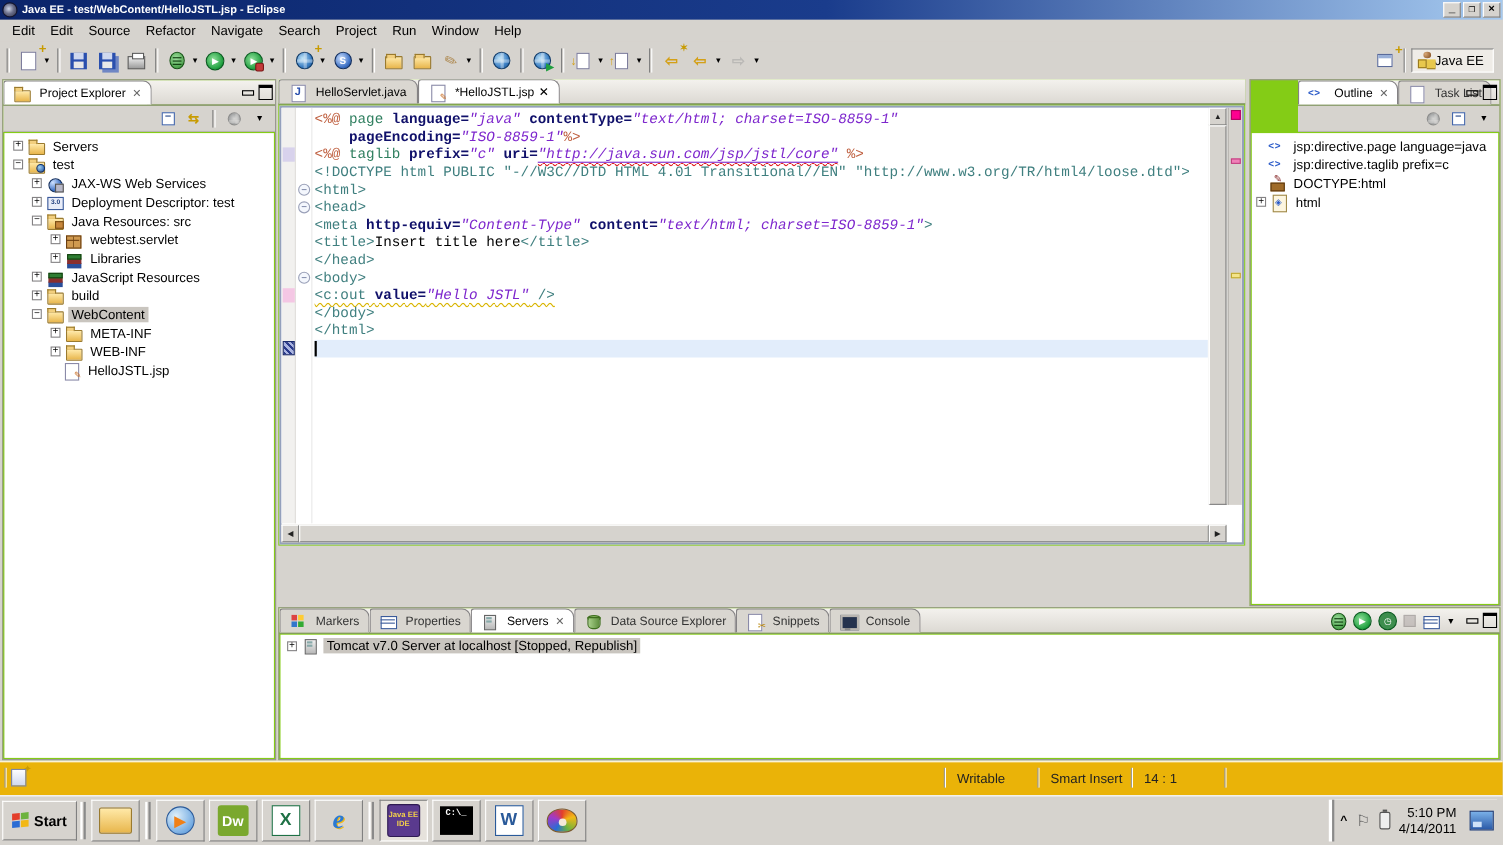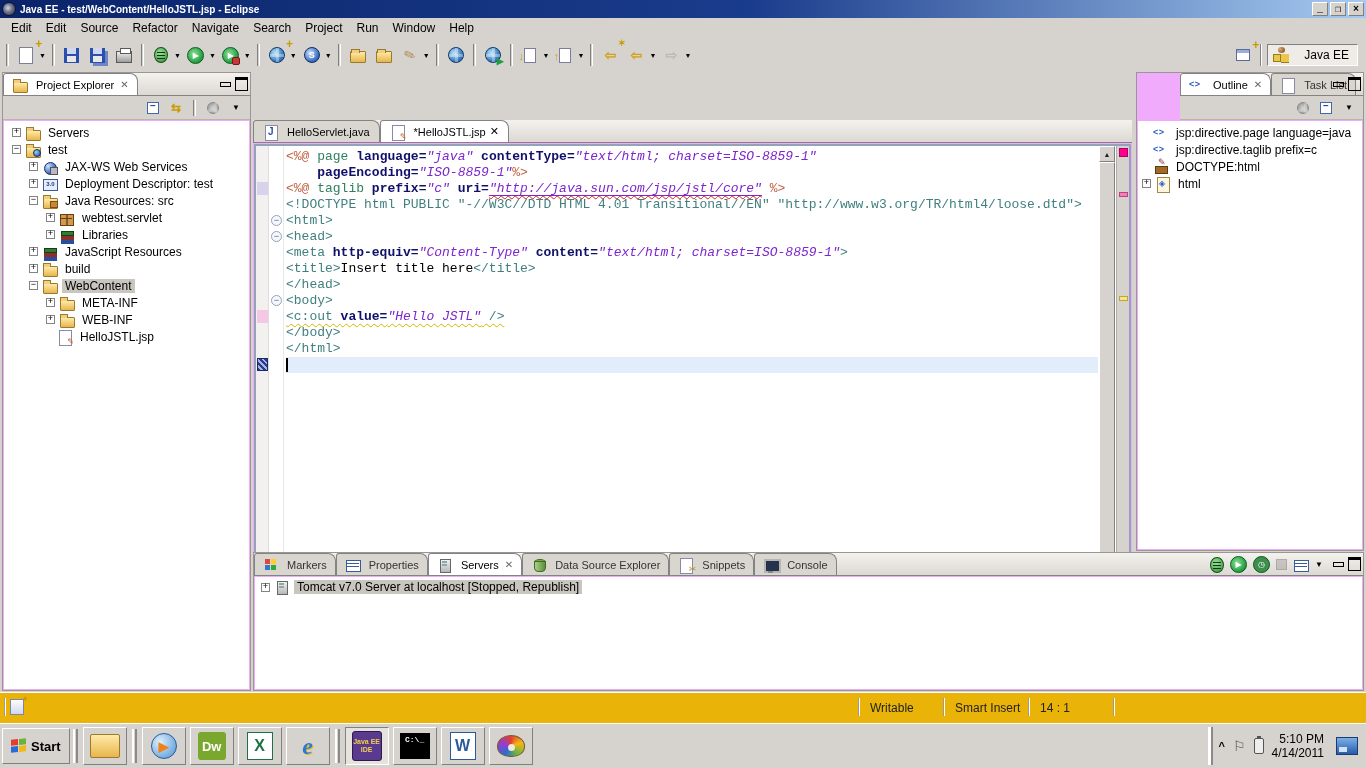--- a/index.html
+++ b/index.html
@@ -59,28 +59,28 @@
   .g-arrow.gray { color:#9a9a9a; }
   .g-annpage { width:12px; height:15px; background:#fff; border:1px solid #7d7d9c; position:relative; }
   .g-annpage i { position:absolute; font-style:normal; left:-6px; top:1px; color:#d4a017; font-weight:bold; font-size:11px; }
 
   
   #persp { margin-left:auto; display:flex; align-items:center; margin-right:8px; }
   .persp-open { width:24px; height:22px; display:flex; align-items:center; justify-content:center; position:relative; }
   .g-perspwin { width:14px; height:12px; background:#fff; border:1px solid #5a6a9a; position:relative; }
   .g-perspwin::before { content:""; position:absolute; left:0; top:0; right:0; height:3px; background:#9ab0d8; }
   .persp-sep { width:2px; height:22px; border-left:1px solid #808080; border-right:1px solid #fff; margin:0 5px; }
-  .persp-btn { display:flex; align-items:center; gap:16px; padding:2px 8px 2px 4px; background:#efece7;
+  .persp-btn { display:flex; align-items:center; gap:0; padding:2px 8px 2px 4px; background:#efece7;
     border:1px solid; border-color:#808080 #ffffff #ffffff #808080; font-size:12px; }
   .g-javaee { width:16px; height:16px; position:relative; }
   .g-javaee::before { content:""; position:absolute; left:1px; top:7px; width:6px; height:6px; background:#e8c84c; border:1px solid #9a7a1e; box-shadow:8px 0 0 #e8c84c, 8px 1px 0 #9a7a1e; }
   .g-javaee::after { content:""; position:absolute; left:6px; top:0; width:7px; height:6px; border-radius:50%; background:radial-gradient(circle at 2px 2px,#d8a878,#7a4418); }
 
   
-  .panel { position:absolute; background:#f0abfc; }
+  .panel { position:absolute; background:#84cc16; }
   .tabrow { height:23px; display:flex; align-items:flex-end; position:relative;
     border-bottom:1px solid #848284; background:linear-gradient(#f4f2ee,#dcd9d3); }
   .vtab { display:flex; align-items:center; gap:4px; height:22px; padding:0 8px; font-size:11px;
     border:1px solid #848284; border-bottom:none; border-radius:3px 8px 0 0; background:#d9d6d0; color:#333; white-space:nowrap; }
   .vtab.active { background:#ffffff; color:#000; position:relative; z-index:2; }
   .vtab .x { color:#666; font-size:10px; margin-left:2px; }
   .minmax { position:absolute; right:3px; top:4px; display:flex; gap:4px; }
   .mm { width:12px; height:11px; position:relative; }
   .mm-min::before { content:""; position:absolute; left:1px; bottom:1px; width:9px; height:3px; border:1px solid #000; }
   .mm-max::before { content:""; position:absolute; left:0; top:0; width:11px; height:10px; border:1px solid #000; border-top-width:3px; }
@@ -136,21 +136,21 @@
   .ic-markers::before { content:""; position:absolute; left:2px; top:2px; width:5px; height:5px; background:#d44; box-shadow:6px 0 0 #fc3, 0 6px 0 #37c, 6px 6px 0 #3a3; }
   .ic-properties::before { content:""; position:absolute; left:1px; top:3px; width:13px; height:10px; background:#fff; border:1px solid #3a5a9a; }
   .ic-properties::after { content:""; position:absolute; left:1px; top:6px; width:13px; height:1px; background:#3a5a9a; box-shadow:0 3px 0 #3a5a9a; }
   .ic-dse::before { content:""; position:absolute; left:3px; top:2px; width:10px; height:4px; border-radius:50%; background:#7fae5a; border:1px solid #3e6e1e; }
   .ic-dse::after { content:""; position:absolute; left:3px; top:4px; width:10px; height:9px; background:linear-gradient(90deg,#a8d08a,#5e8e3e); border:1px solid #3e6e1e; border-radius:0 0 40% 40%; }
   .ic-snippets::after { content:"✂"; position:absolute; right:-2px; bottom:-1px; font-size:9px; color:#b8860b; }
   .ic-console::before { content:""; position:absolute; left:1px; top:2px; width:13px; height:10px; background:#24324e; border:2px solid #b8b5b0; }
   .ic-console::after { content:""; position:absolute; left:5px; bottom:0; width:5px; height:2px; background:#888; }
 
   
-  #editor { left:253px; top:72px; width:879px; height:479px;margin-top:48px; }
+  #editor { left:253px; top:72px; width:879px; height:424px; }
   #editor .tabrow .etab { display:flex; align-items:center; gap:4px; height:22px; padding:0 9px; font-size:11px;
     border:1px solid #848284; border-bottom:none; border-radius:3px 8px 0 0; background:#dad7d1; }
   #editor .tabrow .etab.active { background:#fff; z-index:2; }
   #ed-frame { position:absolute; left:1px; right:1px; top:24px; bottom:1px; border:2px solid #94a0bc; background:#fff; }
   #ed-body { position:absolute; left:0; top:0; right:0; bottom:17px; background:#fff; overflow:hidden; }
   #ann-col { position:absolute; left:0; top:0; width:13px; bottom:0; background:#f2f1ef; border-right:1px solid #e0dedb; }
   #fold-col { position:absolute; left:14px; top:0; width:14px; bottom:0; background:#ffffff; border-right:1px solid #e8e8e8; }
   #code { position:absolute; left:30px; top:0; right:31px; bottom:0;
     font-family:"Liberation Mono","DejaVu Sans Mono",monospace; font-size:13px; }
   .cl { position:absolute; left:0; right:0; height:16px; line-height:16px; white-space:pre; }

